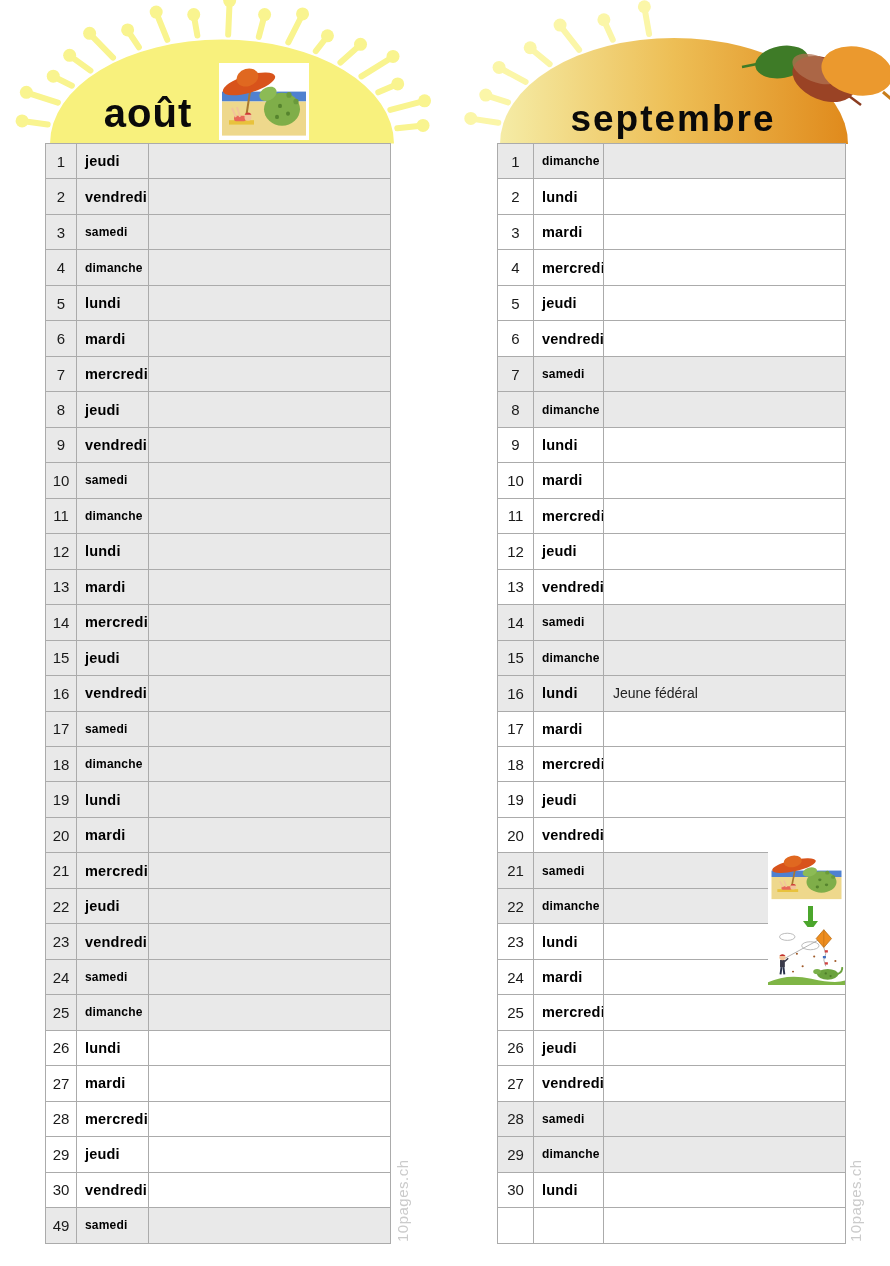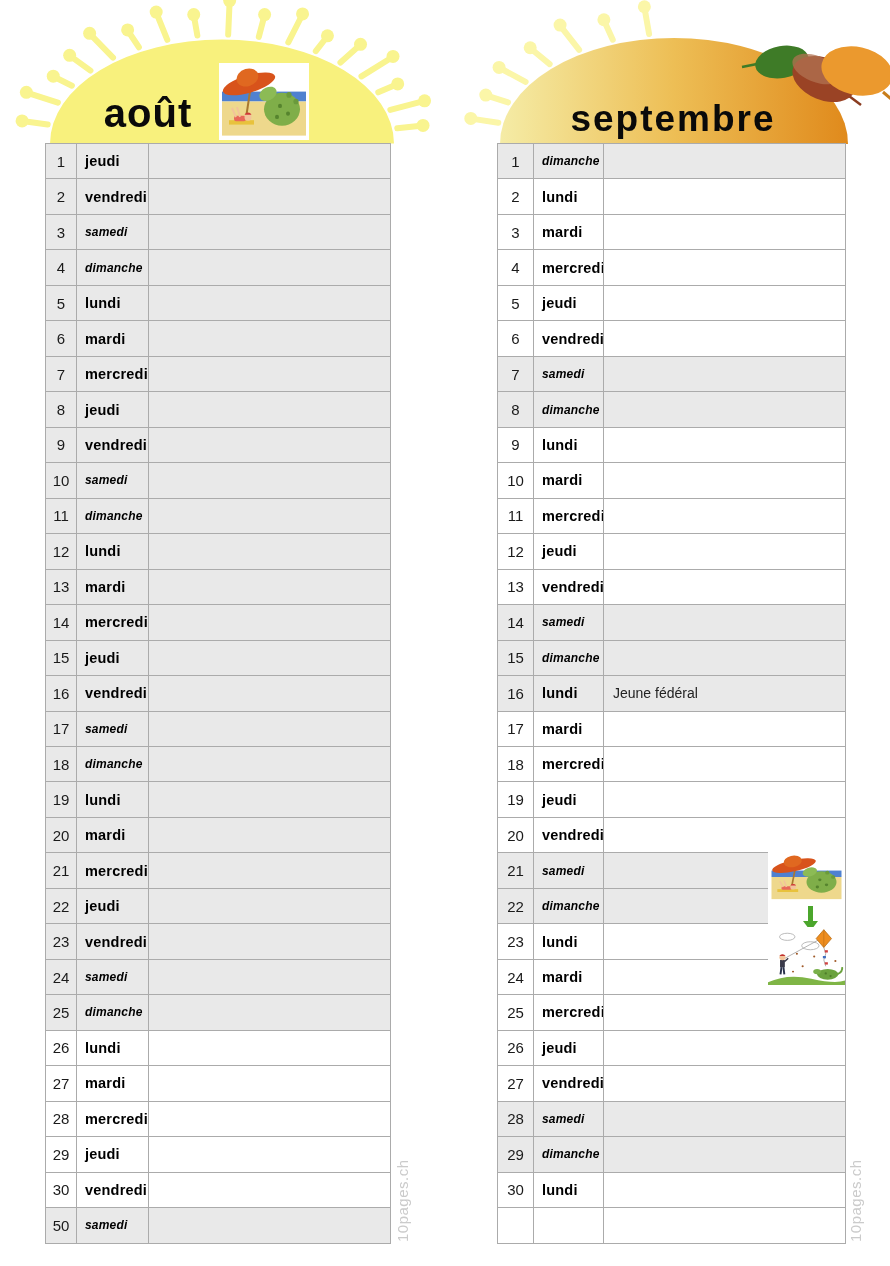--- a/index.html
+++ b/index.html
@@ -15,21 +15,21 @@
   #t-august   { left:45px;  top:143px; width:345px; }
   #t-september{ left:497px; top:143px; width:348px; }
   .cal td {
     border:1px solid #ababab; padding:0; vertical-align:middle;
     background:#ffffff; overflow:hidden; white-space:nowrap;
   }
   .cal tr { height:35.48px; }
   .cal tr.shaded td { background:#e9e9e9; }
   .cal td.num  { text-align:center; font-size:15px; color:#1a1a1a; }
   .cal td.day  { font-weight:700; font-size:14.5px; padding-left:8px; letter-spacing:0.2px; color:#000; }
-  .cal td.day.weekend { font-size:12px;font-style:italic; }
+  .cal td.day.weekend { font-size:12px; }
   .cal td.note { font-size:14px; padding-left:9px; color:#222; }
 
   
   .watermark {
     position:absolute; writing-mode:vertical-rl; transform:rotate(180deg);
     color:#cbcbcb; font-size:15px; letter-spacing:0.5px; height:94px;
   }
   #wm-august   { left:394px; top:1148px; }
   #wm-september{ left:847px; top:1148px; }
 
@@ -291,21 +291,21 @@
         <td class="num">29</td>
         <td class="day">jeudi</td>
         <td class="note"></td>
       </tr>
       <tr>
         <td class="num">30</td>
         <td class="day">vendredi</td>
         <td class="note"></td>
       </tr>
       <tr class="shaded">
-        <td class="num">50</td>
+        <td class="num">49</td>
         <td class="day weekend">samedi</td>
         <td class="note"></td>
       </tr>
     </tbody>
 </table>
 
 <div id="wm-august" class="watermark">10pages.ch</div>
 
 <svg id="hdr-september" class="abs" style="left:445px;top:0" width="445" height="145" viewBox="0 0 445 145">
     <g>

